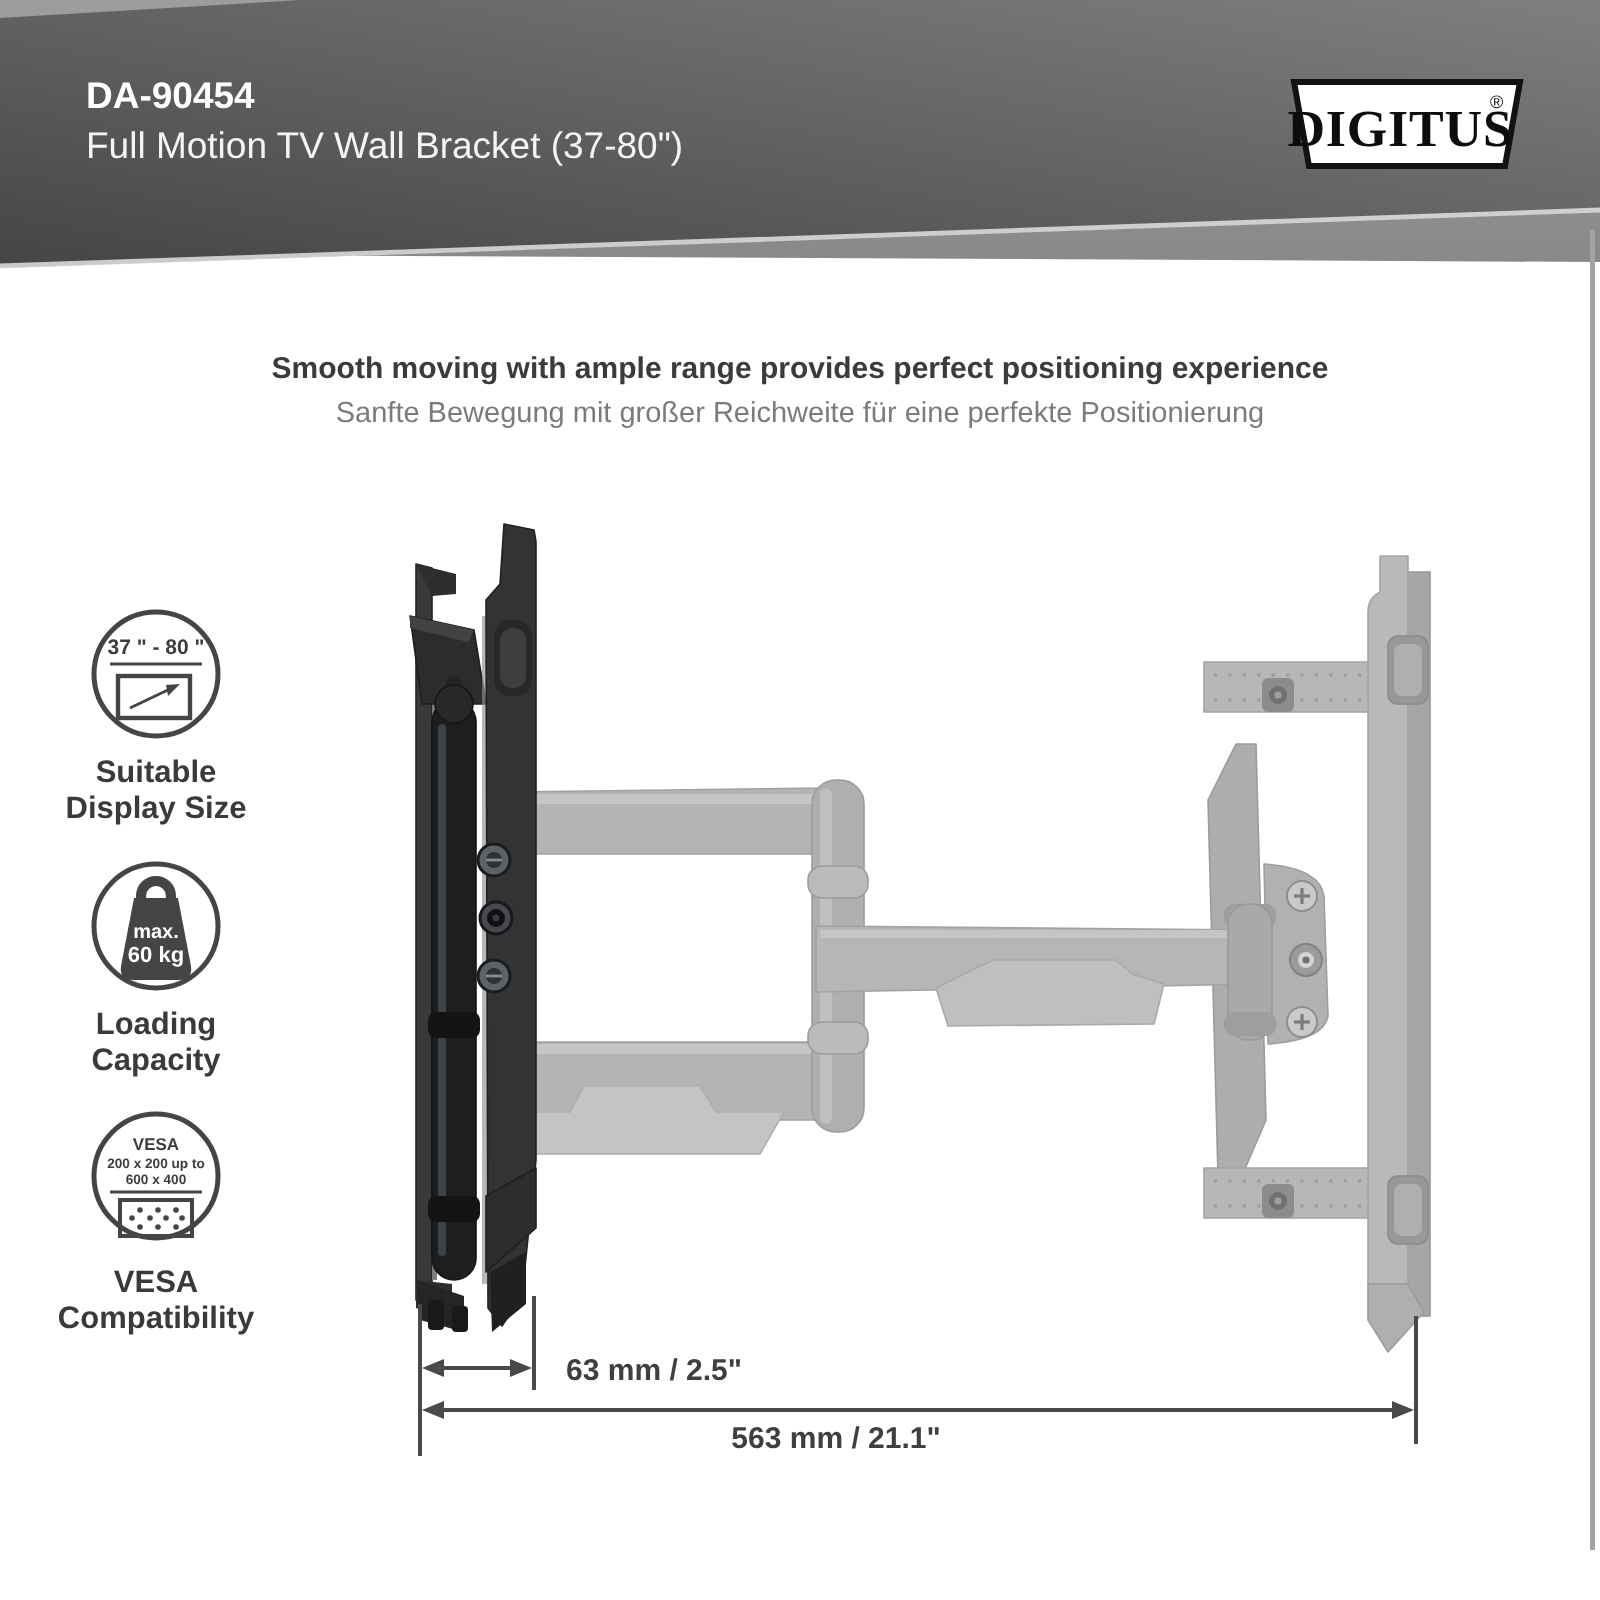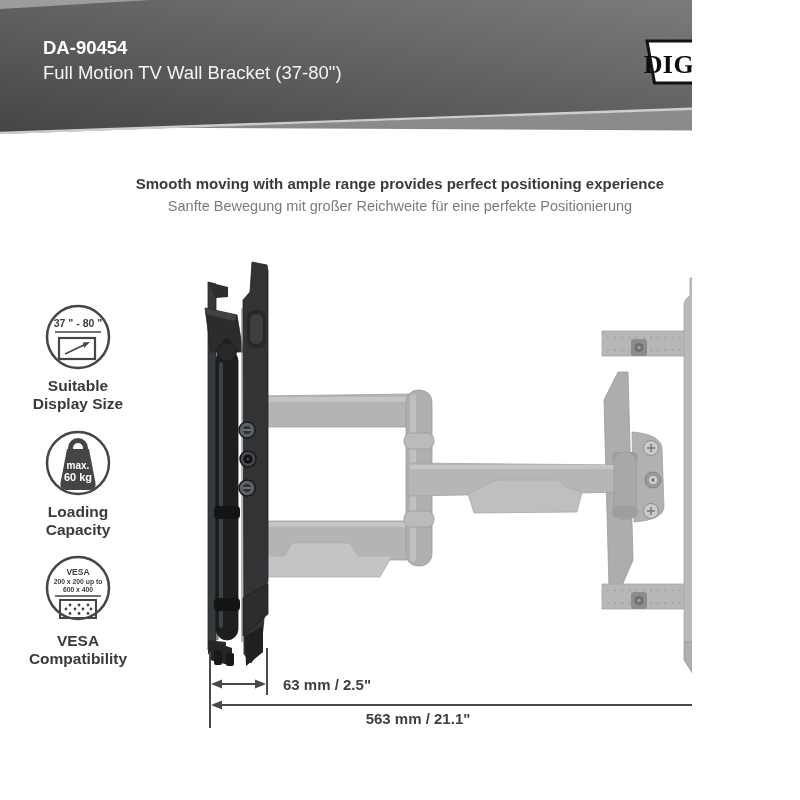--- a/index.html
+++ b/index.html
@@ -1,16 +1,16 @@
 <!DOCTYPE html>
 <html><head>
 <meta charset="utf-8">
 <style>
   html,body{margin:0;padding:0;background:#ffffff;}
-  .page{position:relative;width:692px;height:800px;background:#ffffff;overflow:hidden;
+  .page{position:relative;width:800px;height:800px;background:#ffffff;overflow:hidden;
         font-family:"Liberation Sans","DejaVu Sans",sans-serif;}
   svg text{font-family:"Liberation Sans","DejaVu Sans",sans-serif;}
   .serif{font-family:"Liberation Serif","DejaVu Serif",serif;}
 </style>
 </head>
 <body>
 
 <div class="page">
 <svg width="800" height="800" viewBox="0 0 800 800" xmlns="http://www.w3.org/2000/svg">
   <defs>

